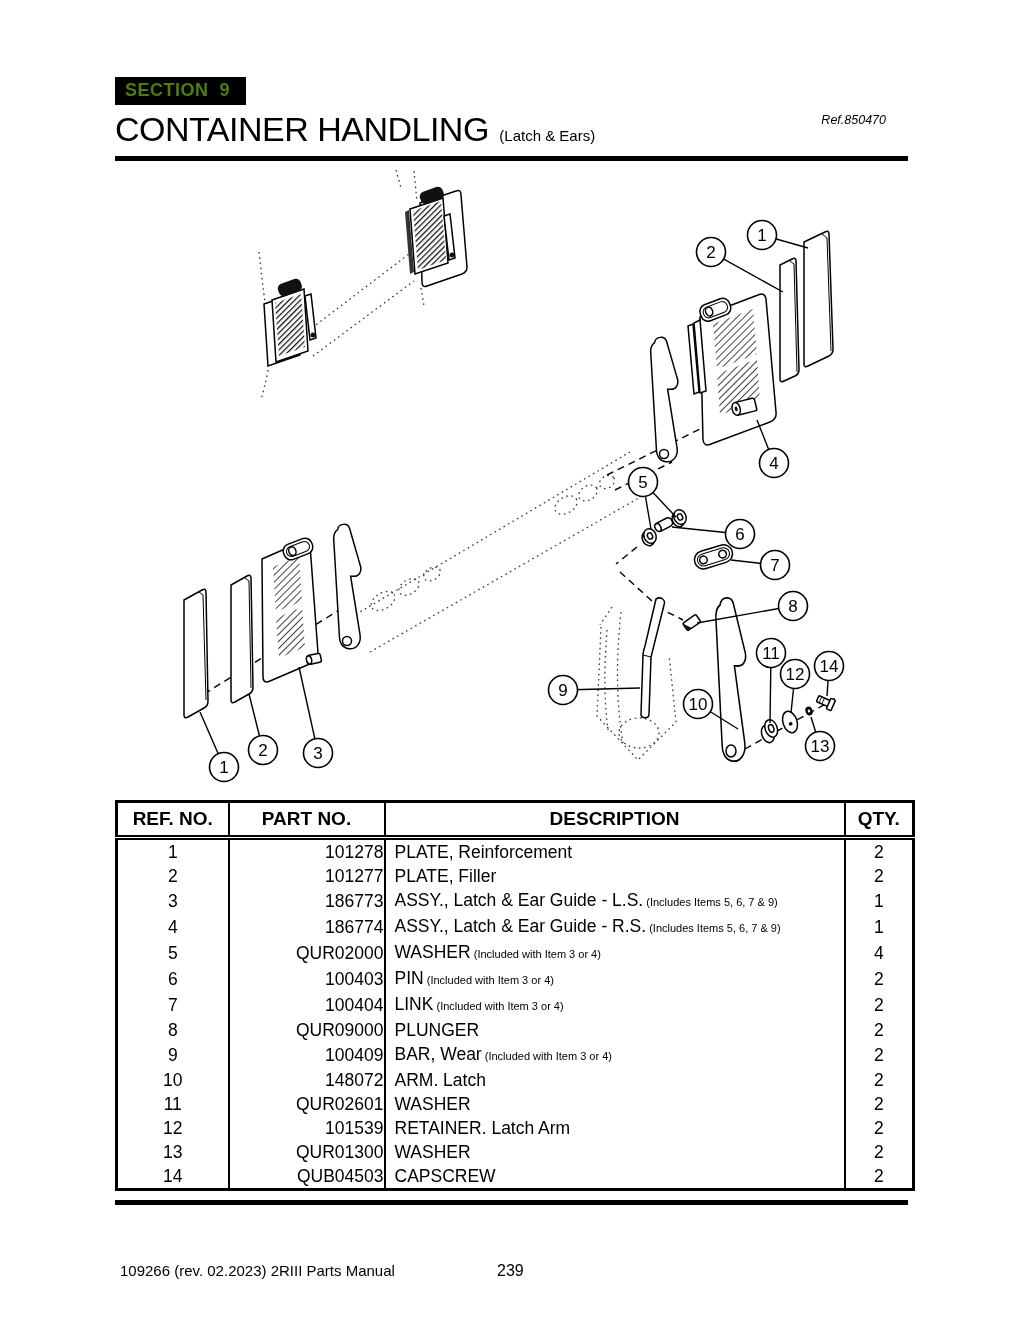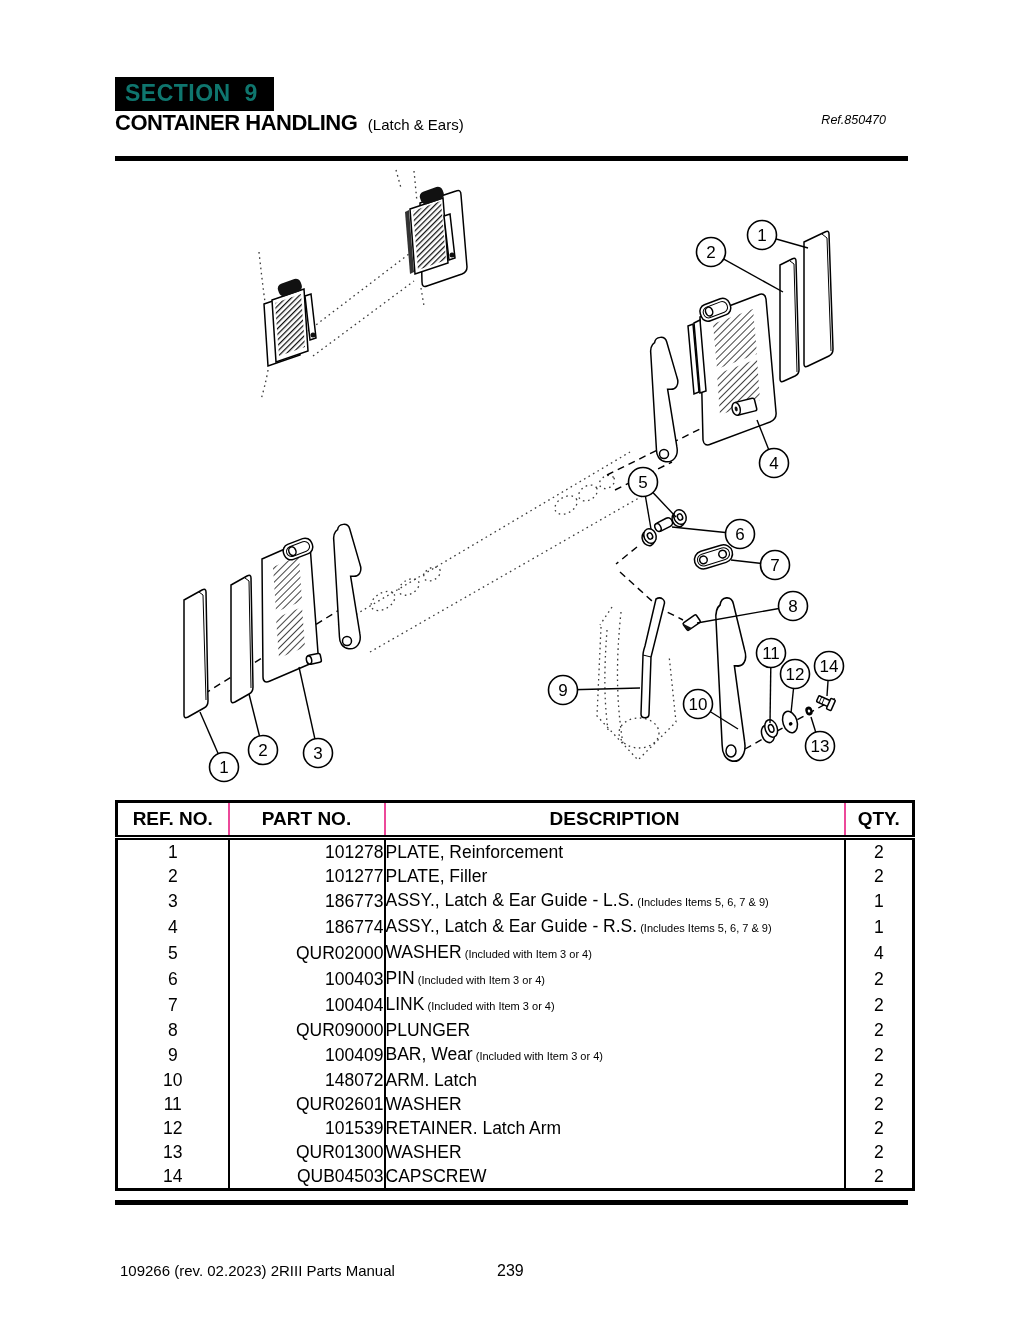--- a/index.html
+++ b/index.html
@@ -2,54 +2,54 @@
 <html><head>
 <meta charset="utf-8">
 <style>
   * { box-sizing: border-box; }
   html,body { margin:0; padding:0; background:#fff; }
   .page {
     position:relative; width:1024px; height:1325px; background:#fff;
     font-family:"Liberation Sans", sans-serif; color:#000; overflow:hidden;
   }
   .section-badge {
-    position:absolute; left:115px; top:77px; background:#000; color:#0f766e;
-    font-size:23px; font-weight:bold; padding:3px 16px 4px 10px; white-space:pre;
+    position:absolute; left:115px; top:77px; background:#000; color:#4d7c0f;
+    font-size:18px; font-weight:bold; padding:3px 16px 4px 10px; white-space:pre;
     letter-spacing:0.5px;
   }
   .title-row { position:absolute; left:115px; top:110px; white-space:nowrap; }
-  .title-main { font-size:22px; font-weight:bold; letter-spacing:-0.5px; }
+  .title-main { font-size:34px; font-weight:normal; letter-spacing:-0.5px; }
   .title-sub  { font-size:15px; font-weight:normal; margin-left:6px; }
   .ref-num { position:absolute; right:138px; top:113px; font-size:12.5px;font-style:italic; }
   .rule { position:absolute; left:115px; width:793px; height:5px; background:#000; }
   .rule-top { top:156px; }
   .rule-bottom { top:1200px; }
   svg.diagram { position:absolute; left:0; top:0; }
   .dotted { fill:none; stroke:#3a3a3a; stroke-width:1.3; stroke-dasharray:1.6 3.6; }
   .dashed { fill:none; stroke:#000; stroke-width:1.4; stroke-dasharray:7 5; }
   .part   { fill:#fff; stroke:#000; stroke-width:1.5; }
   .thin   { fill:none; stroke:#000; stroke-width:1; }
 
   table.parts-table {
     position:absolute; left:115px; top:800px; width:797px; height:384px;
     border-collapse:collapse; table-layout:fixed; border:3px solid #000;
   }
   .parts-table th {
-    border-left:2px solid #000; border-right:2px solid #ec4899;
+    border-left:2px solid #000; border-right:2px solid #000000;
     border-bottom:5px double #000;
     font-size:19px; font-weight:bold; height:36px; padding:0; text-align:center;
   }
   .parts-table td {
     border-left:2px solid #000; border-right:2px solid #000;
     font-size:17.5px; height:24px; padding:0 0 0 0; line-height:24px;
     white-space:nowrap; overflow:hidden;
   }
   .parts-table td.c { text-align:center; }
   .parts-table td.part-cell { padding-left:20px; text-align:right; }
-  .parts-table td.desc-cell { text-align:left; }
+  .parts-table td.desc-cell { padding-left:9px; text-align:left; }
   .note { font-size:11px; }
   tr.spacer td { height:auto; }
 
   .footer-left { position:absolute; left:120px; top:1262px; font-size:15px; }
   .page-num   { position:absolute; left:497px; top:1262px; font-size:16px; }
 </style>
 </head>
 <body>
 
 <div class="page">

